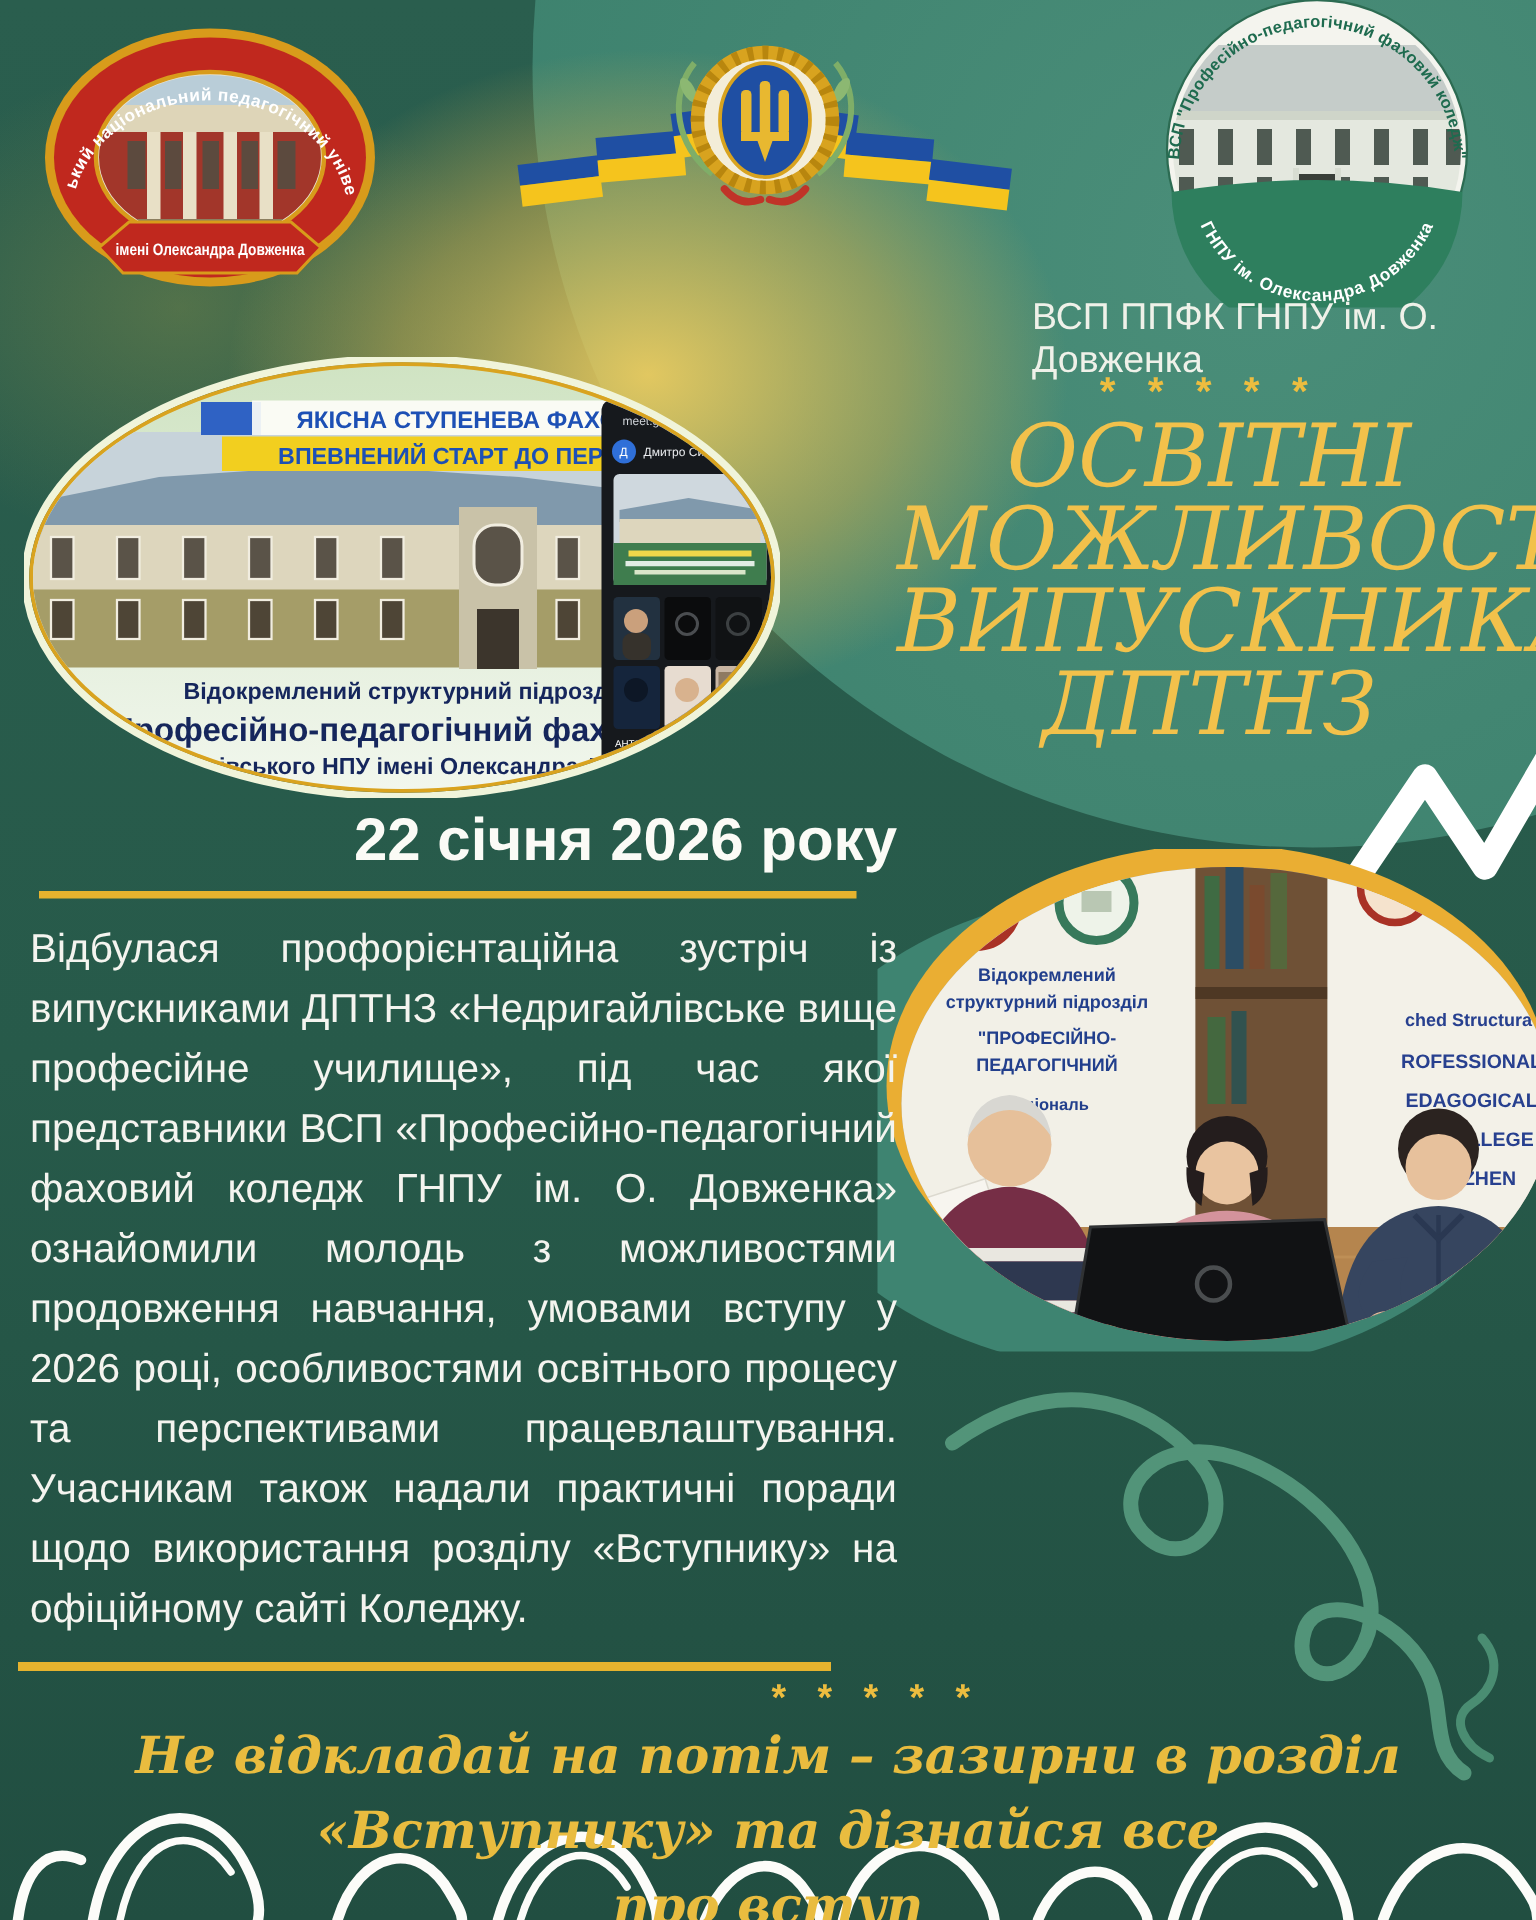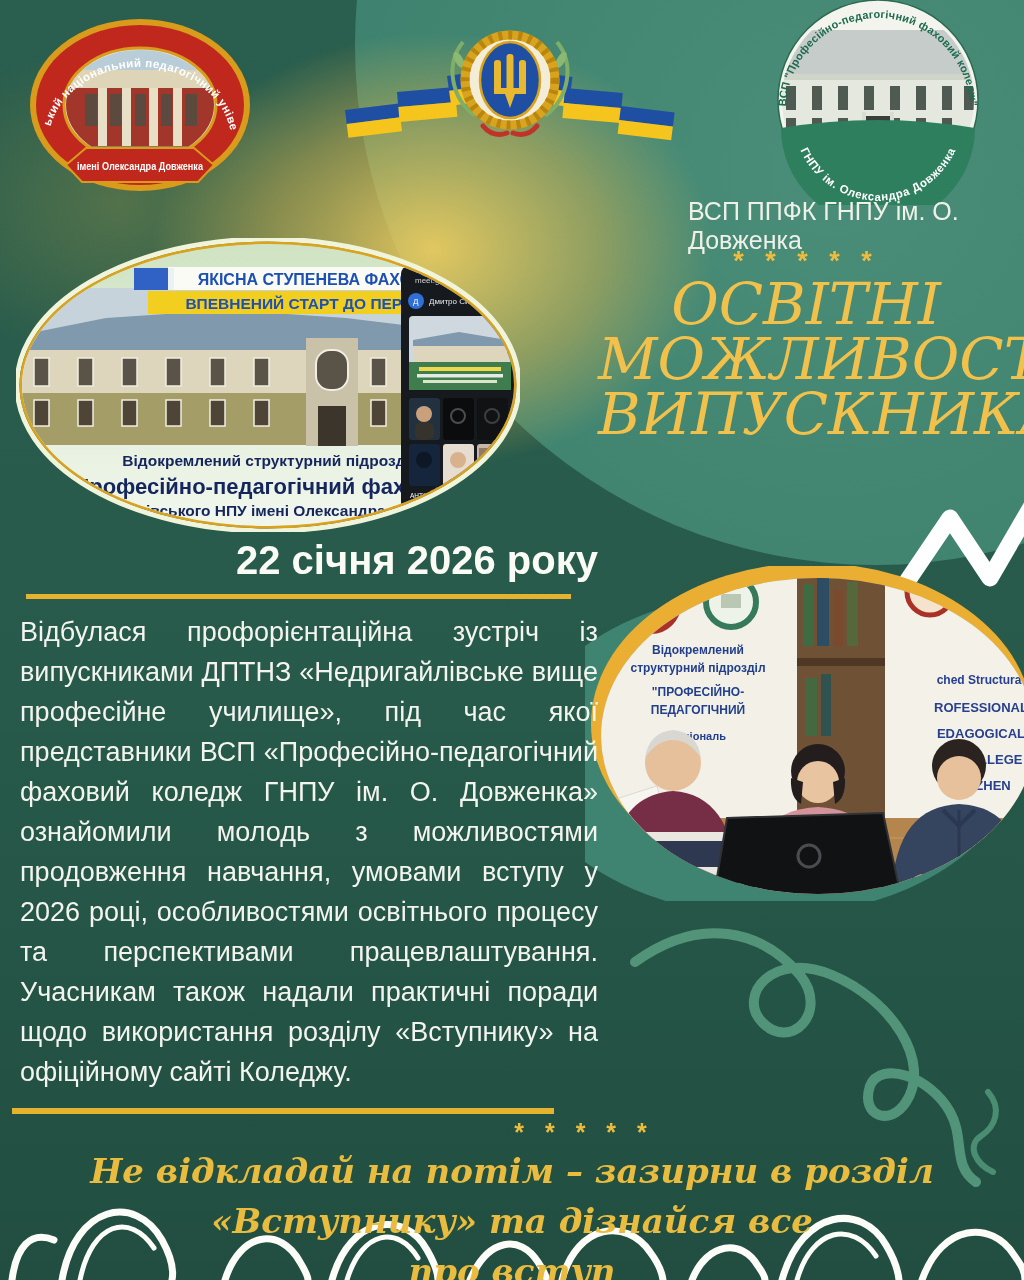--- a/index.html
+++ b/index.html
@@ -272,20 +272,21 @@
         </g>
       </g>
     </g>
   </svg>
 
   <div class="abs title-block">
     <div class="stars">* * * * *</div>
     <div class="title-line">ОСВІТНІ</div>
     <div class="title-line">МОЖЛИВОСТІ</div>
     <div class="title-line">ВИПУСКНИКАМ</div>
+    <div class="title-line">ДПТНЗ</div>
   </div>
 
   <div class="abs date">22 січня 2026 року</div>
   <div class="abs rule rule-top"></div>
   <div class="abs body-text">Відбулася профорієнтаційна зустріч із випускниками ДПТНЗ «Недригайлівське вище професійне училище», під час якої представники ВСП «Професійно-педагогічний фаховий коледж ГНПУ ім. О. Довженка» ознайомили молодь з можливостями продовження навчання, умовами вступу у 2026 році, особливостями освітнього процесу та перспективами працевлаштування. Учасникам також надали практичні поради щодо використання розділу «Вступнику» на офіційному сайті Коледжу.</div>
 
   <svg class="svgabs layer4" style="left:585px;top:566px" width="460" height="335" viewBox="0 0 460 335">
     <defs>
       <clipPath id="photoClip">
           <ellipse cx="233" cy="170" rx="217" ry="158"></ellipse>

